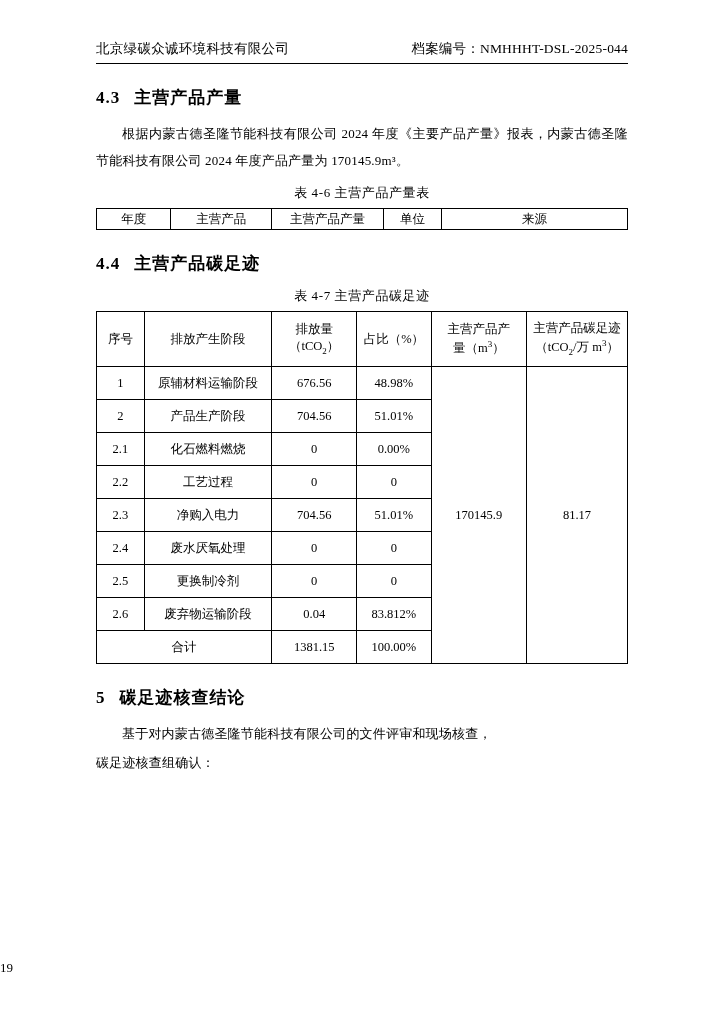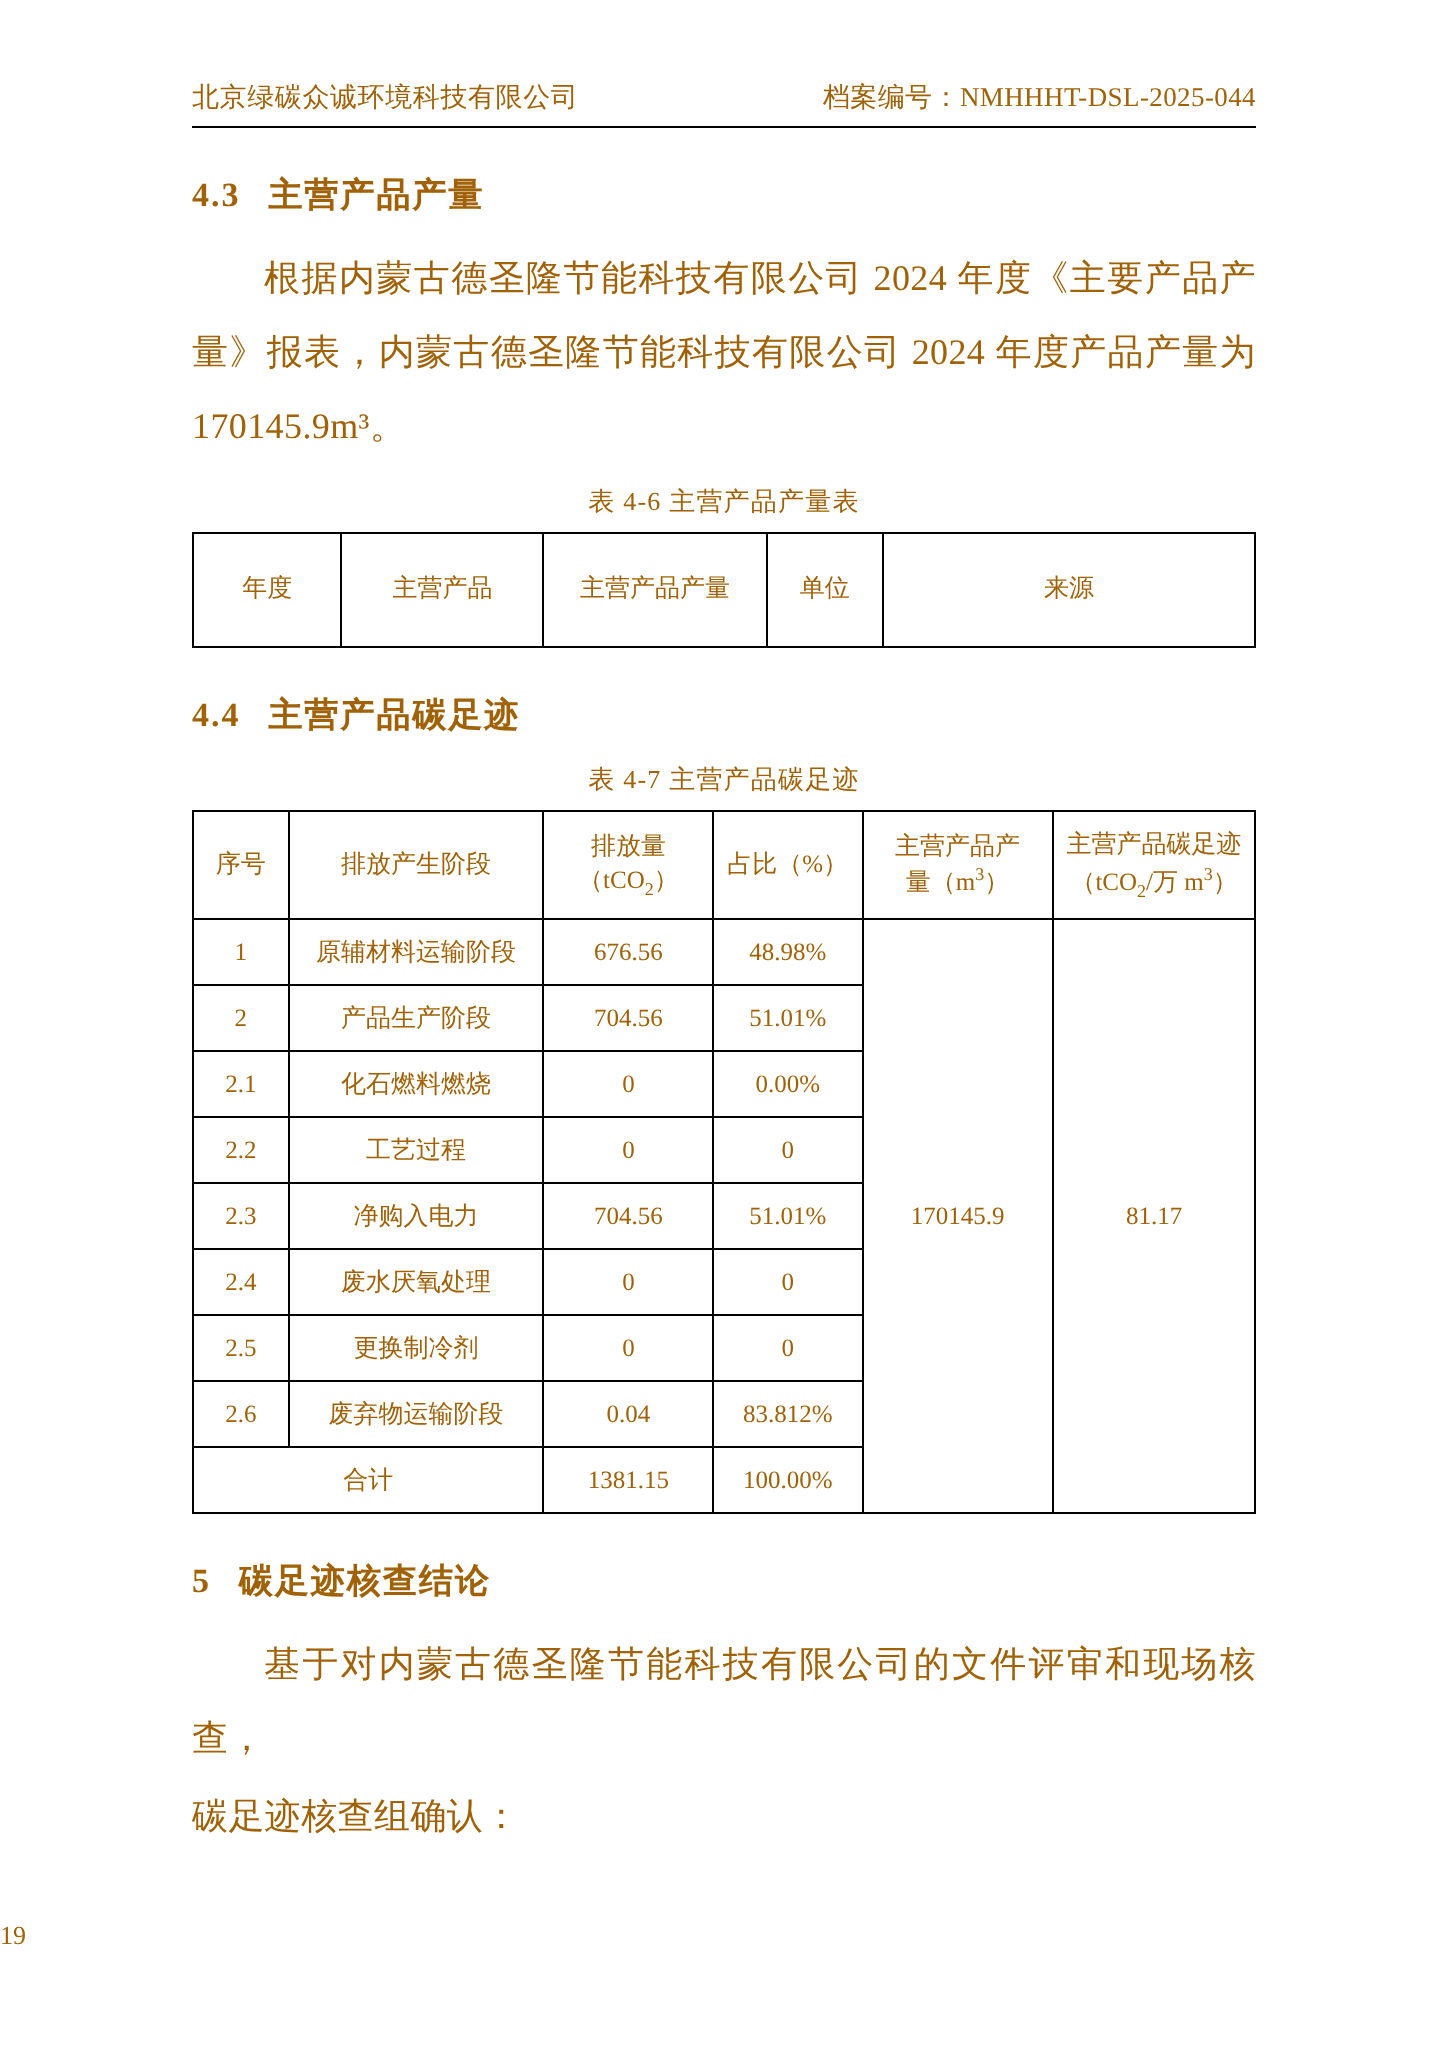--- a/index.html
+++ b/index.html
@@ -7,21 +7,21 @@
     padding: 0;
     background: #b8b8b8;
   }
   .page {
     position: relative;
     width: 724px;
     height: 1024px;
     background: #ffffff;
     margin: 0 auto;
     font-family: "Liberation Serif", "DejaVu Serif", serif;
-    color: #a16207;
+    color: #000000;
     overflow: hidden;
   }
   .inner {
     position: absolute;
     left: 96px;
     right: 96px;
     top: 40px;
   }
   
   .doc-header {
@@ -47,21 +47,21 @@
     font-size: 17px;
     font-weight: bold;
     margin: 22px 0 12px 0;
     letter-spacing: 1px;
   }
   h2.sec .num {
     font-family: "Liberation Serif", serif;
     margin-right: 14px;
   }
   p.body {
-    font-size: 18px;
+    font-size: 13px;
     line-height: 2.05;
     margin: 0 0 2px 0;
     text-indent: 2em;
     text-align: justify;
     letter-spacing: 0.2px;
   }
   .tbl-caption {
     text-align: center;
     font-size: 13px;
     margin: 10px 0 6px 0;
@@ -75,21 +75,21 @@
   }
   table td, table th {
     border: 1px solid #000;
     text-align: center;
     vertical-align: middle;
     padding: 5px 2px;
     font-weight: normal;
   }
   
   .t46 td { height: 20px; }
-  .t46 .hdr td { padding: 18px 2px; }
+  .t46 .hdr td { padding: 0 2px; }
   
   .t47 { font-size: 12.5px; }
   .t47 td { height: 22px; line-height: 1.35; }
   .t47 .hdr td { padding: 8px 3px; }
   sub { font-size: 9px; }
   sup { font-size: 9px; }
   .page-num {
     position: absolute;
     bottom: 48px;
     left: 0;

